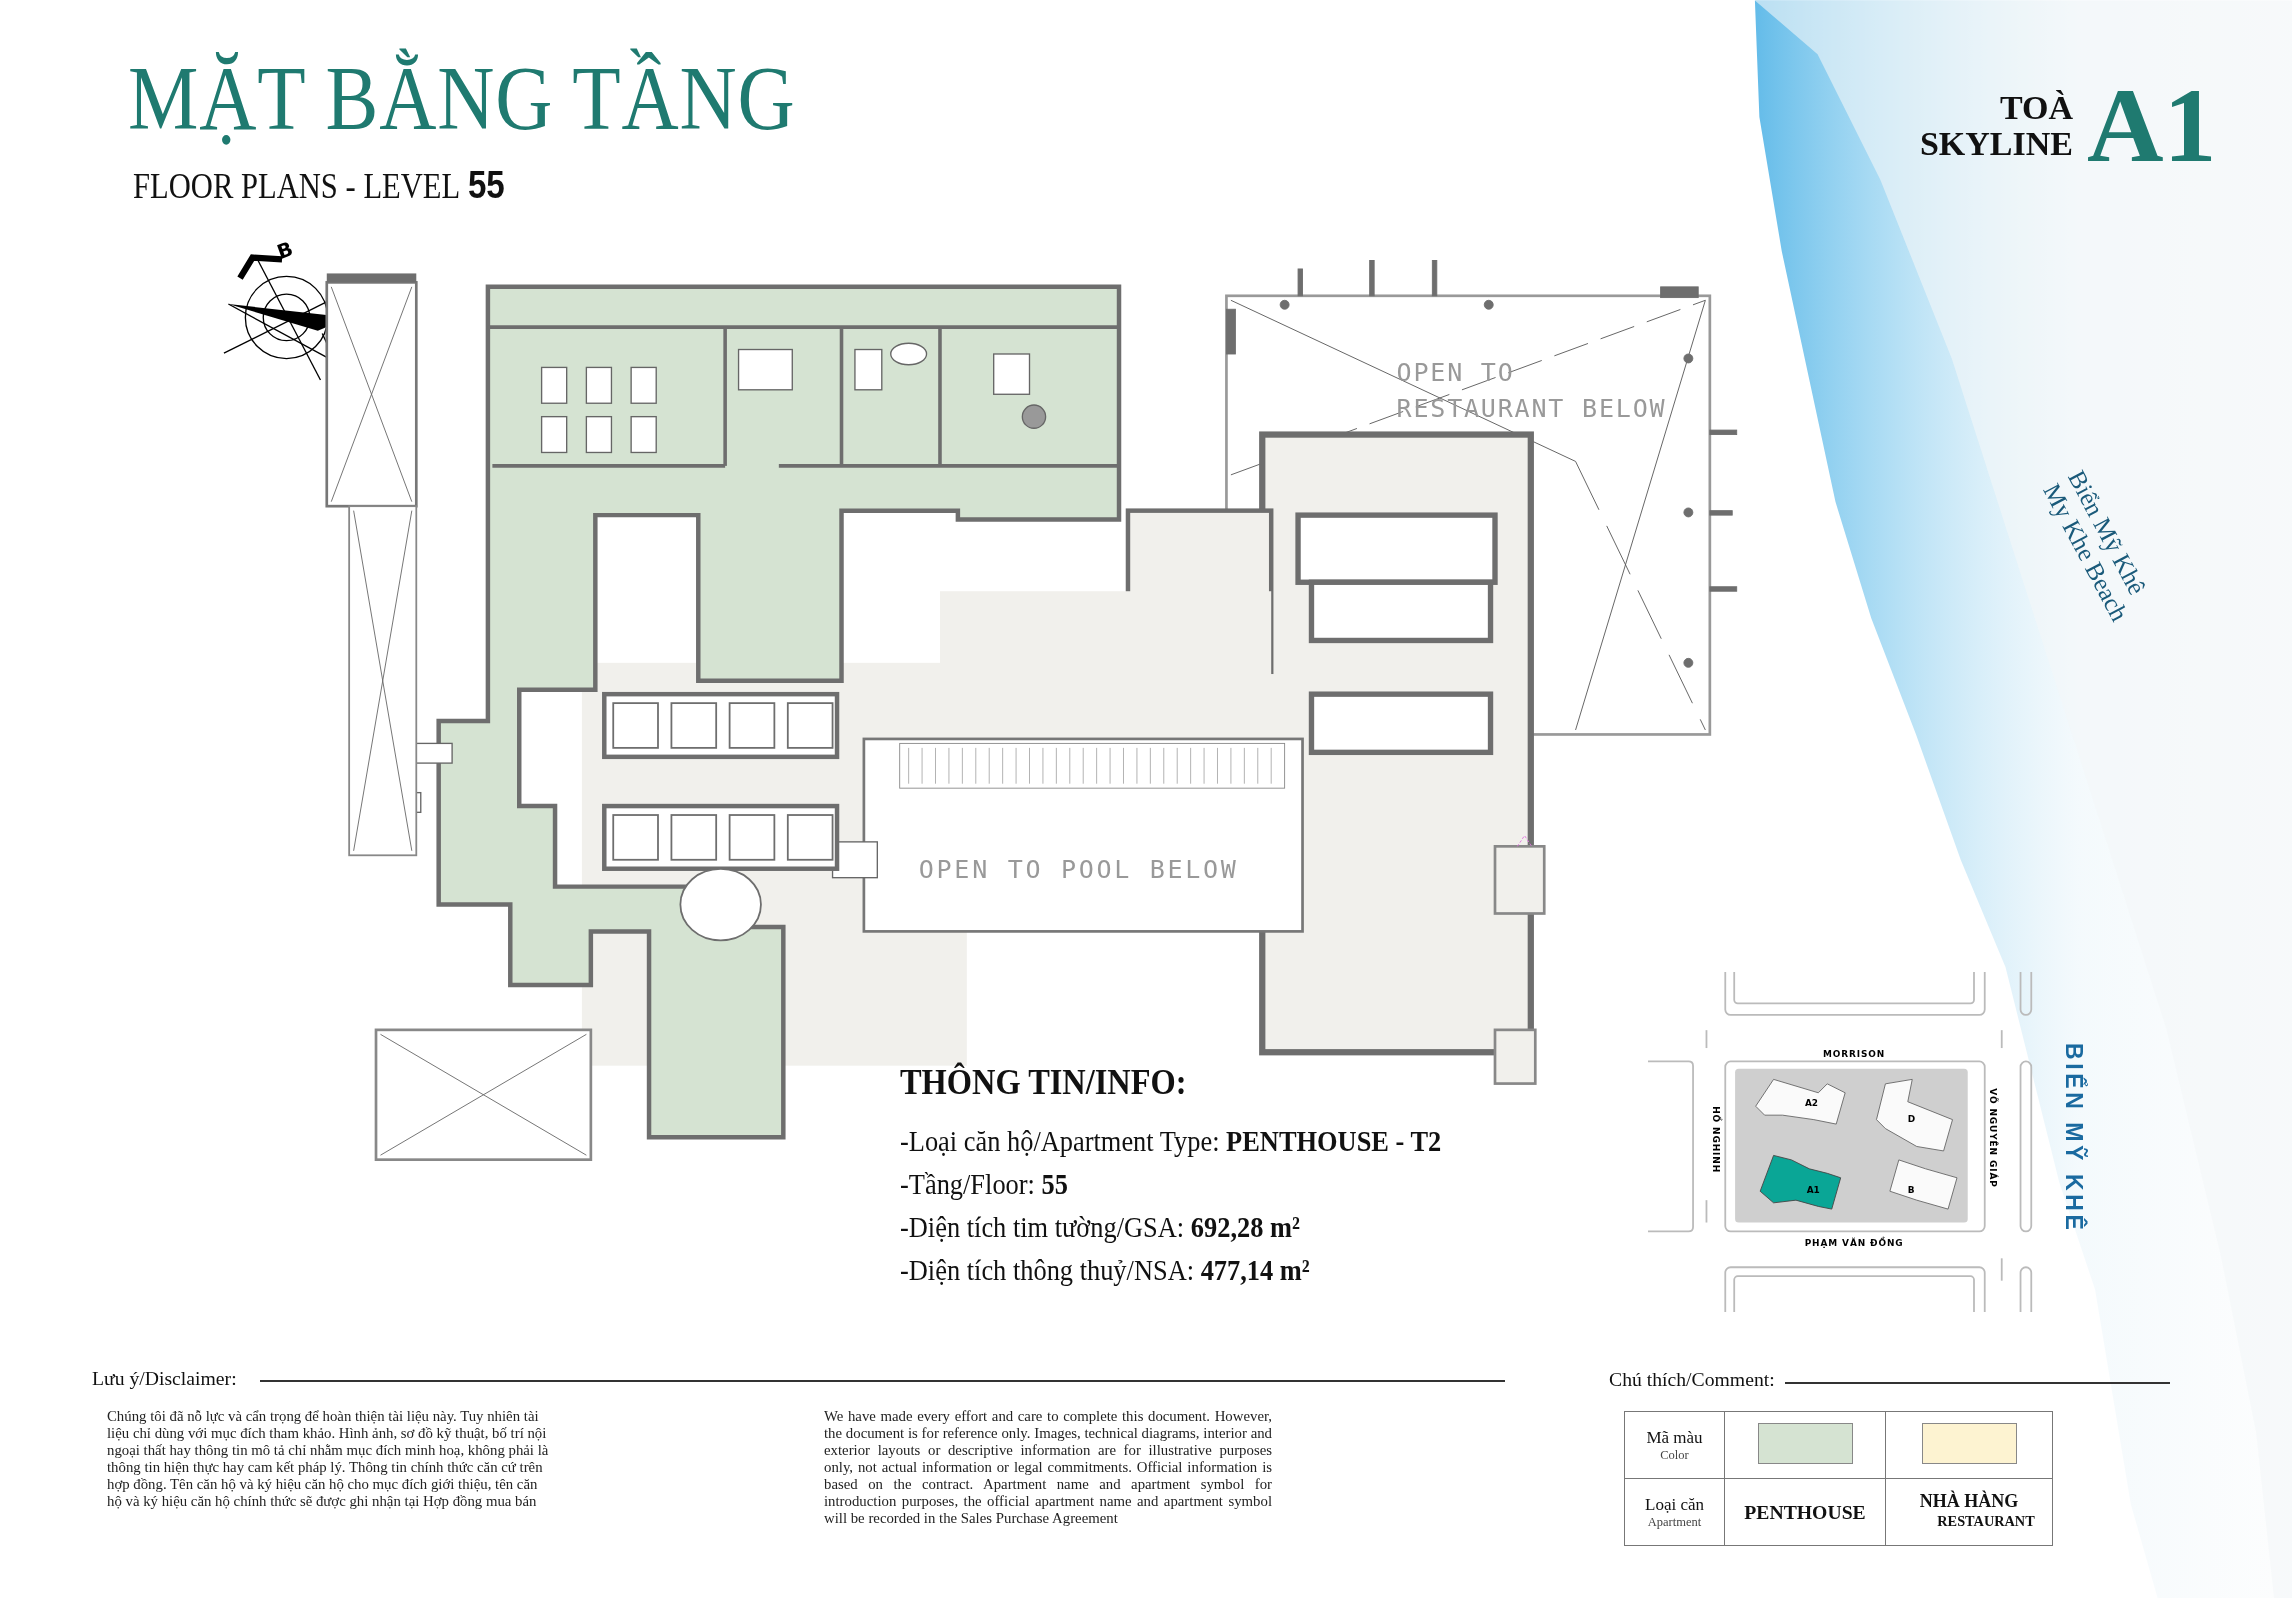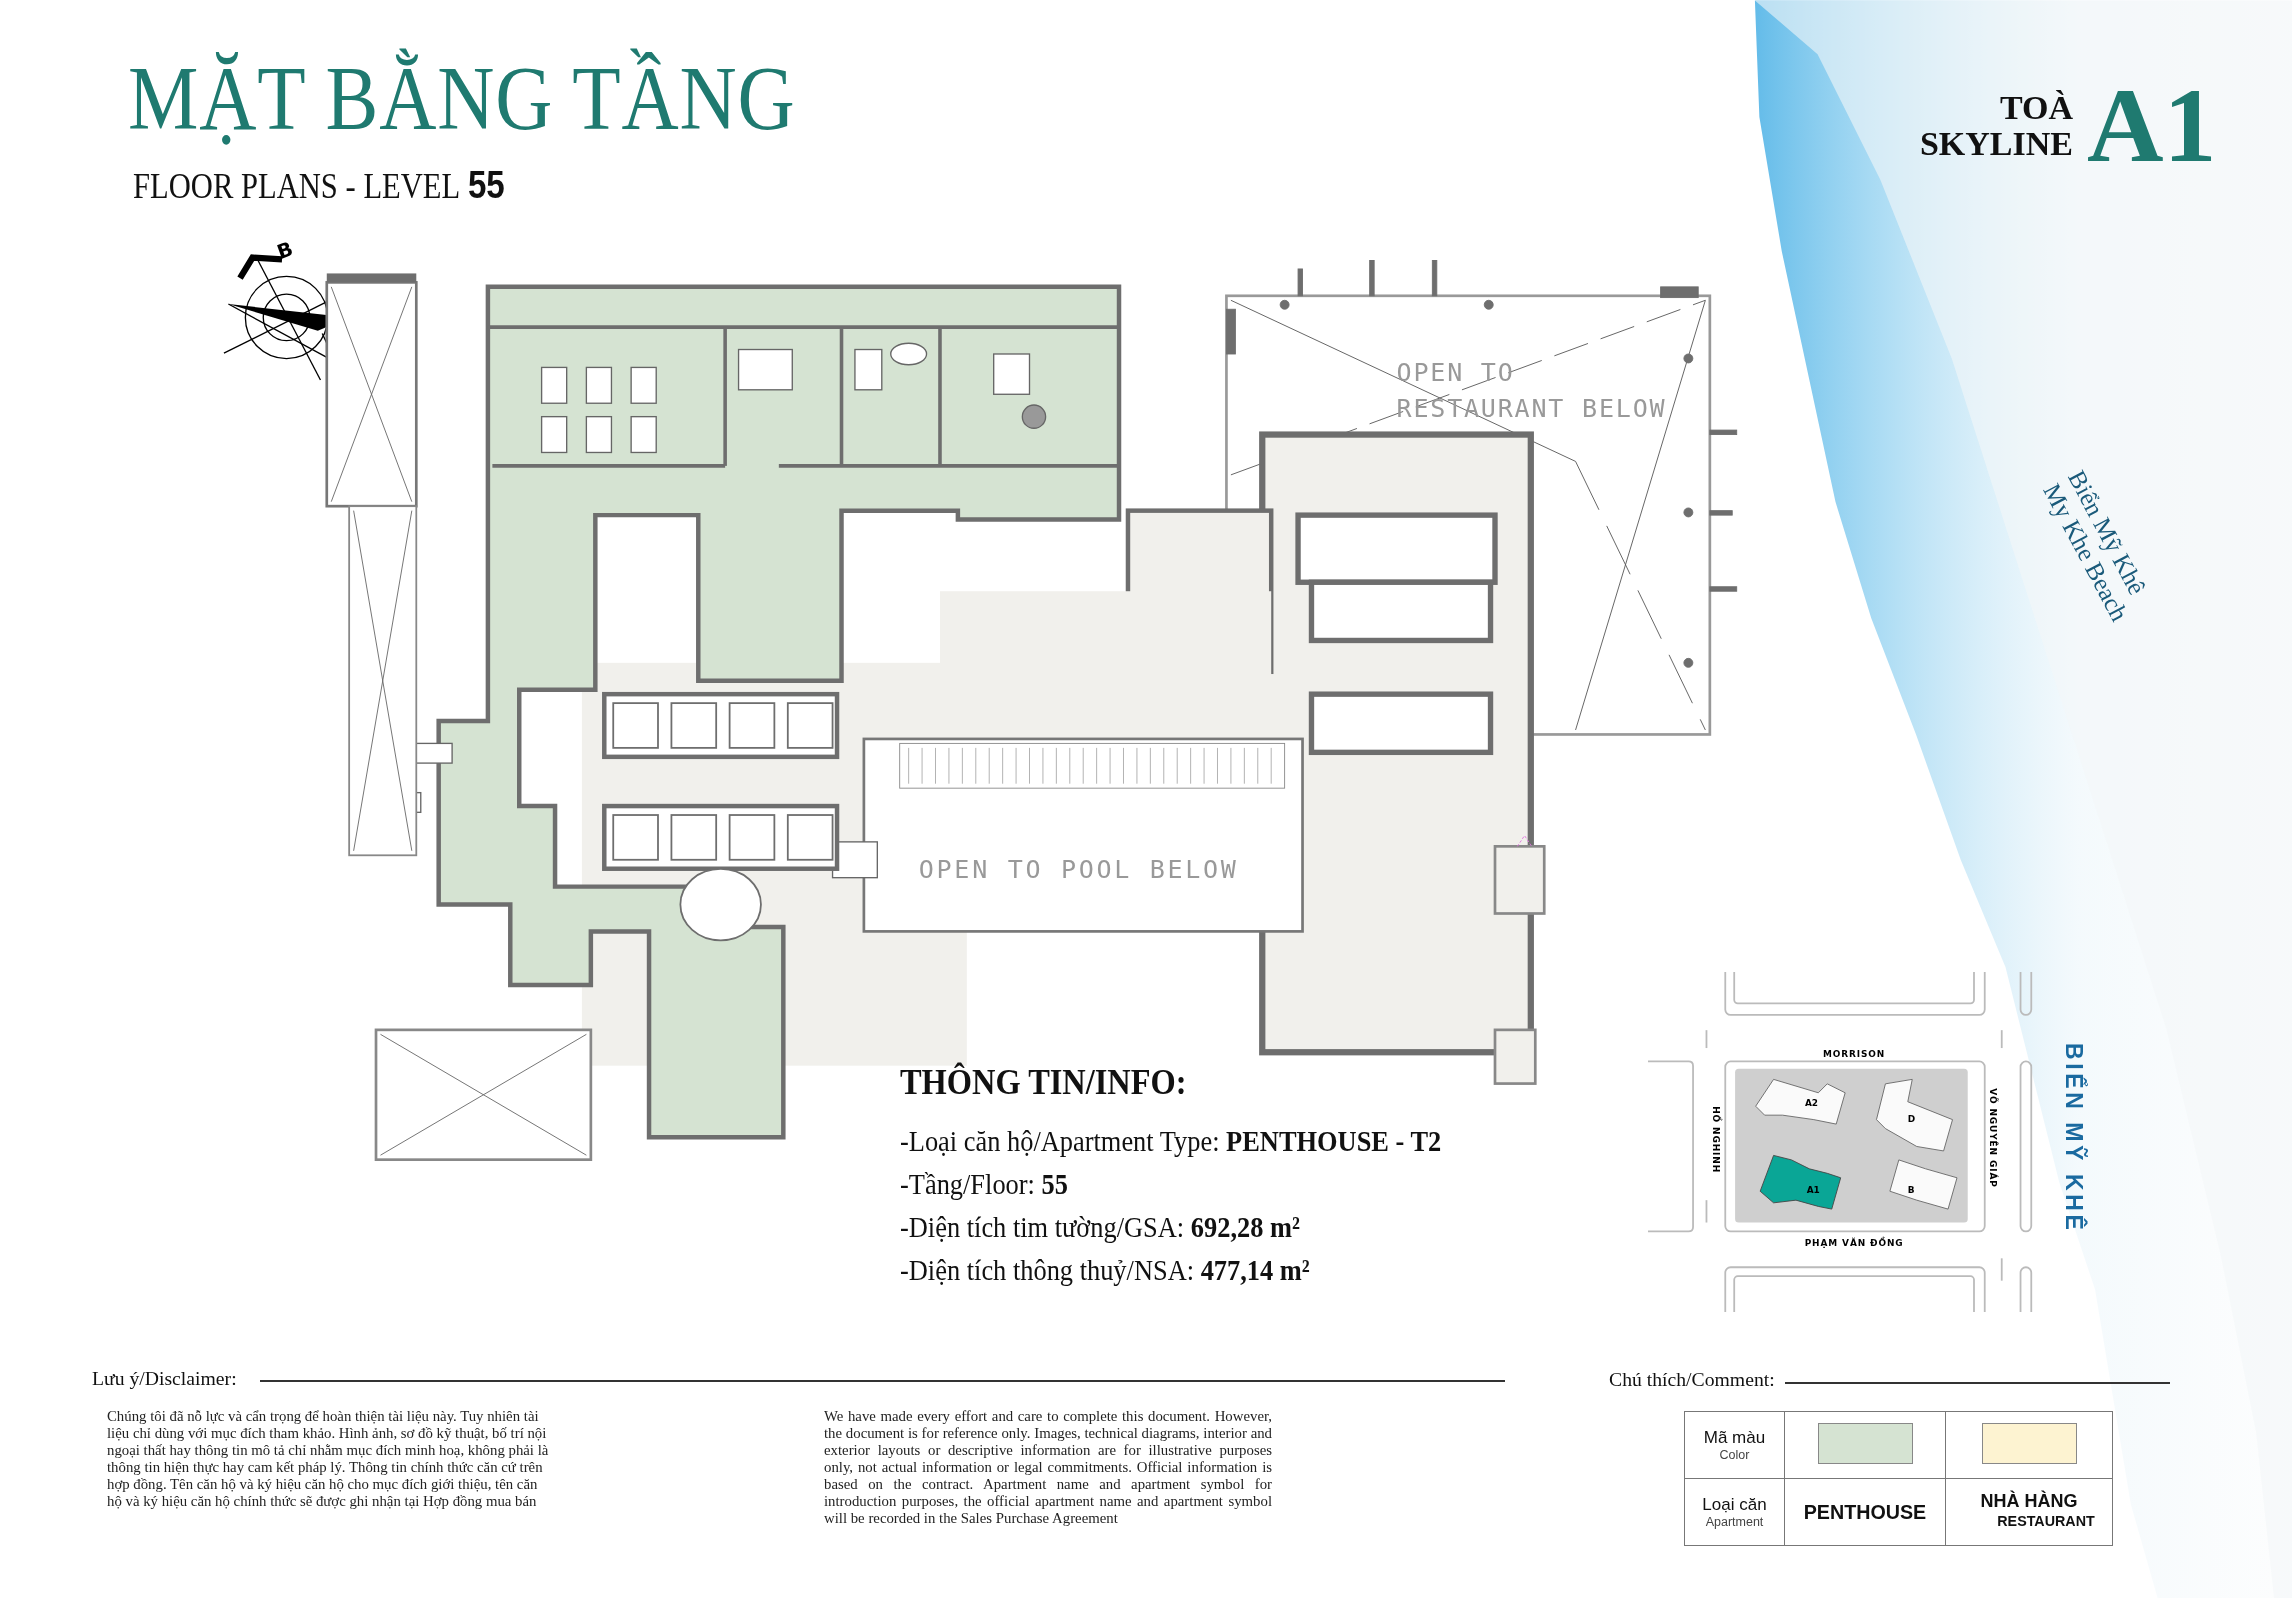--- a/index.html
+++ b/index.html
@@ -25,21 +25,21 @@
   .locmap{position:absolute;left:1648px;top:972px;width:448px;height:340px;}
   .loc-beach{left:2060px;top:1043px;width:27px;font-family:"Liberation Sans",sans-serif;font-weight:700;font-size:23px;color:#1a6aa0;writing-mode:vertical-rl;letter-spacing:3.6px;}
   
   .disc-head{left:92px;top:1367px;font-family:"Liberation Serif",serif;font-size:19.7px;white-space:nowrap;}
   .disc-line{left:260px;top:1380px;width:1245px;height:1.8px;background:#333;}
   .disc-vn{left:107px;top:1408px;width:448px;font-family:"Liberation Serif",serif;font-size:14.8px;line-height:17px;color:#222;}
   .disc-en{left:824px;top:1408px;width:448px;font-family:"Liberation Serif",serif;font-size:14.8px;line-height:17px;color:#222;text-align:justify;}
   
   .leg-head{left:1609px;top:1368px;font-family:"Liberation Serif",serif;font-size:19.7px;white-space:nowrap;}
   .leg-line{left:1785px;top:1382px;width:385px;height:1.8px;background:#333;}
-  table.legend{position:absolute;left:1684px;top:1411px;border-collapse:collapse;font-family:Liberation Sans, sans-serif;}
+  table.legend{position:absolute;left:1624px;top:1411px;border-collapse:collapse;font-family:Liberation Serif, serif;}
   table.legend td{border:1.3px solid #777;text-align:center;vertical-align:middle;}
   .lh{width:97px;height:64px;}
   .lh .m{font-size:17px;}
   .lh .s{font-size:12.5px;color:#444;}
   .lc{width:158px;}
   .lc2{width:164px;}
   .sw{display:inline-block;width:93px;height:39px;border:0.9px solid #888;}
   .lt{font-size:19.7px;font-weight:700;margin-top:28px;}
   .lt2{font-size:18px;font-weight:700;line-height:19.7px;}
   .lt2 small{font-size:14.3px;display:block;margin-left:34px;}

